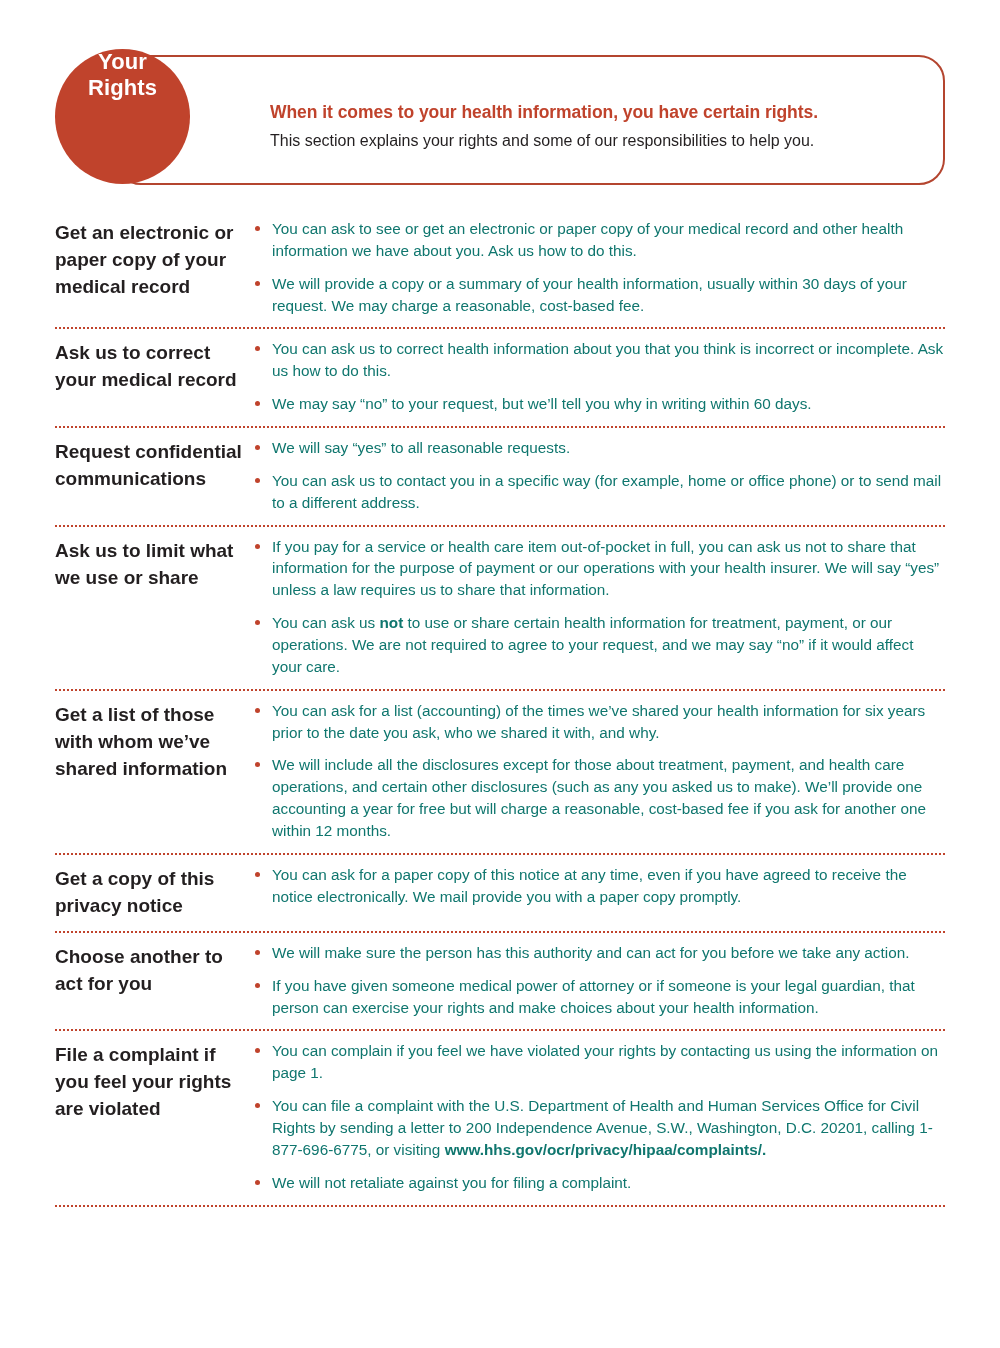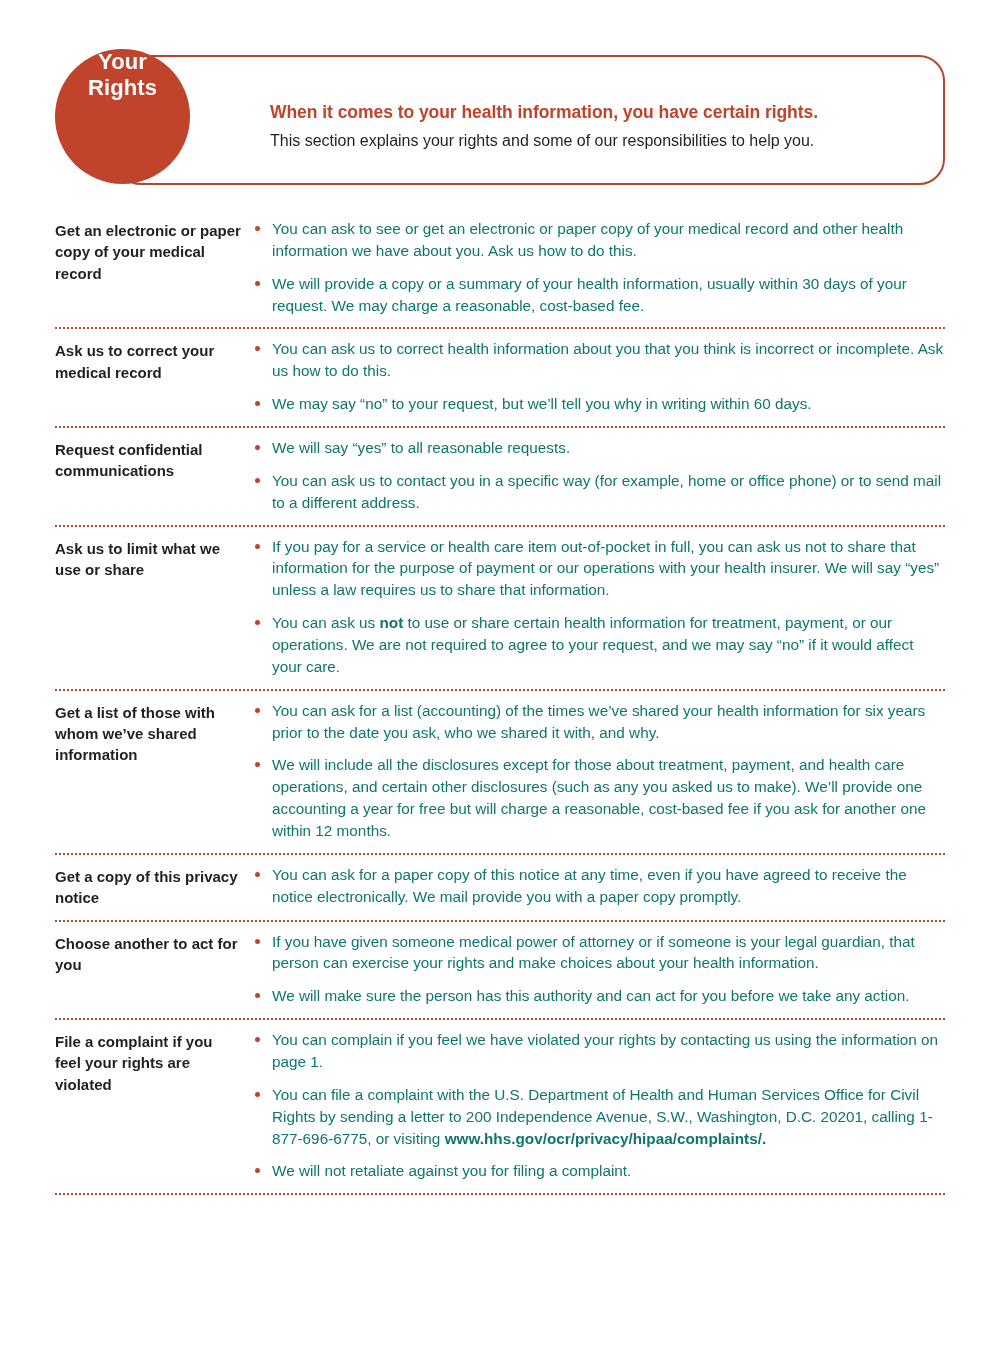--- a/index.html
+++ b/index.html
@@ -92,21 +92,21 @@
   }
   .row {
     display: flex;
     align-items: flex-start;
     padding: 9px 0 11px 0;
   }
   .row-term {
     width: 197px;
     flex: 0 0 197px;
     font-weight: bold;
-    font-size: 15px;
+    font-size: 19px;
     line-height: 1.42;
     color: #231f20;
     padding-top: 2px;
     padding-right: 10px;
     box-sizing: border-box;
   }
   .row-body {
     flex: 1 1 auto;
     min-width: 0;
   }
@@ -198,22 +198,22 @@
       <div class="row">
         <div class="row-term">Get a copy of this privacy notice</div>
         <div class="row-body">
           <div class="bullet-item">You can ask for a paper copy of this notice at any time, even if you have agreed to receive the notice electronically. We mail provide you with a paper copy promptly.</div>
         </div>
       </div>
       <div class="sep"></div>
       <div class="row">
         <div class="row-term">Choose another to act for you</div>
         <div class="row-body">
+          <div class="bullet-item">We will make sure the person has this authority and can act for you before we take any action.</div>
           <div class="bullet-item">If you have given someone medical power of attorney or if someone is your legal guardian, that person can exercise your rights and make choices about your health information.</div>
-          <div class="bullet-item">We will make sure the person has this authority and can act for you before we take any action.</div>
         </div>
       </div>
       <div class="sep"></div>
       <div class="row">
         <div class="row-term">File a complaint if you feel your rights are violated</div>
         <div class="row-body">
           <div class="bullet-item">You can complain if you feel we have violated your rights by contacting us using the information on page 1.</div>
           <div class="bullet-item">You can file a complaint with the U.S. Department of Health and Human Services Office for Civil Rights by sending a letter to 200 Independence Avenue, S.W., Washington, D.C. 20201, calling 1-877-696-6775, or visiting <b>www.hhs.gov/ocr/privacy/hipaa/complaints/.</b></div>
           <div class="bullet-item">We will not retaliate against you for filing a complaint.</div>
         </div>

